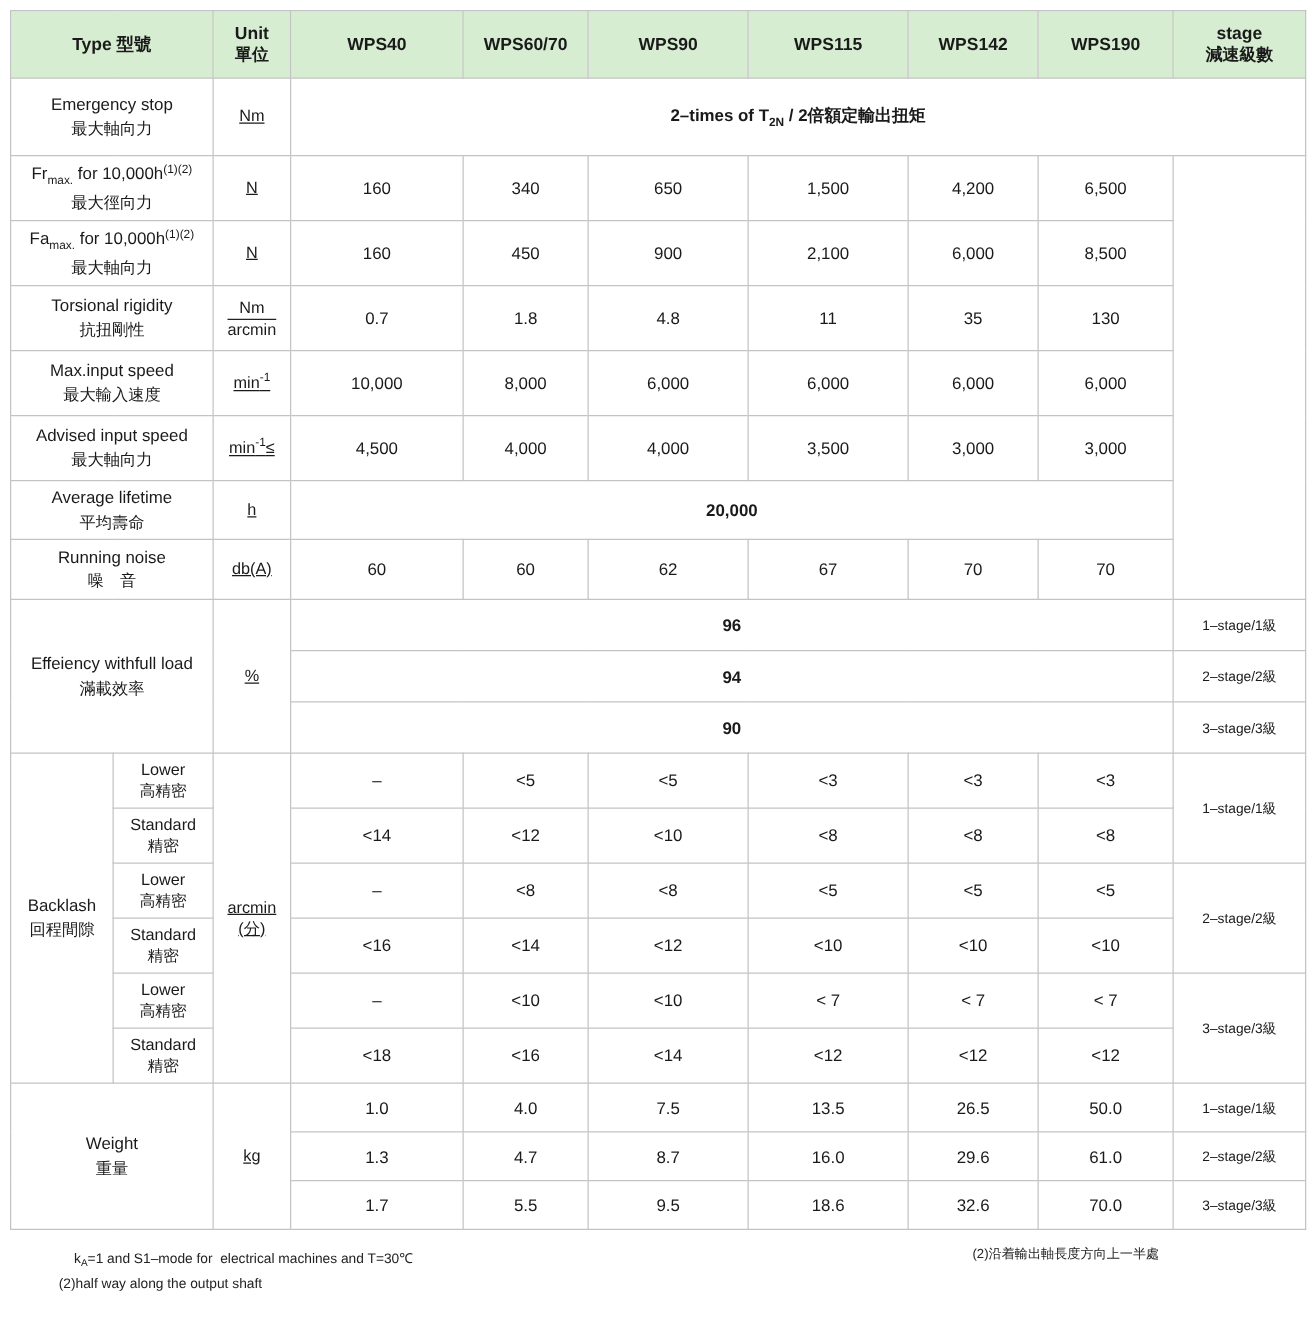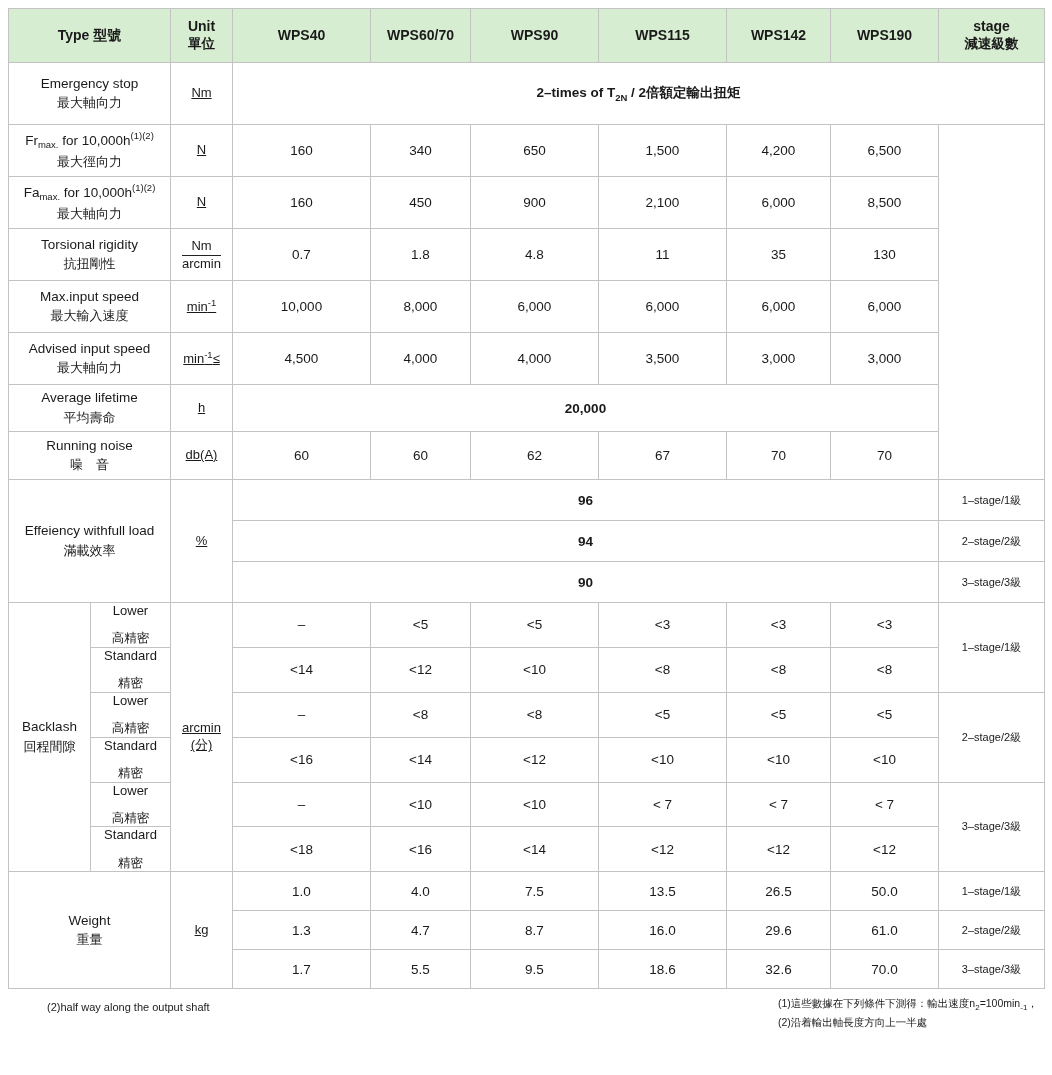--- a/index.html
+++ b/index.html
@@ -15,21 +15,21 @@
     border:1px solid #c3c3c3; text-align:center; vertical-align:middle;
     padding:0 2px; overflow:hidden;
   }
   th {
     background:#d7edd1; font-weight:bold; font-size:14px; line-height:1.25;
   }
   th .zh-line { font-size:13.5px; margin-top:1px; }
   td.lbl { font-size:13.5px; line-height:1.3; }
   td.lbl .zh { font-size:13px; margin-top:3px; }
   td.sub-lbl { font-size:13px; line-height:1.25; }
-  td.sub-lbl .zh { font-size:12.5px; margin-top:12px; }
+  td.sub-lbl .zh { font-size:12.5px; margin-top:2px; }
   td.unit { font-size:13px; line-height:1.3;text-decoration:underline; }
   td.v { font-size:13.5px; }
   td.span-v { font-size:13.5px;font-weight:bold; }
   td.stage { font-size:11px; }
   sub.sm { font-size:9.5px; }
   sup.sm { font-size:9.5px; }
   .frac { display:inline-flex; flex-direction:column; align-items:stretch; font-size:13px; line-height:1.15; }
   .frac .num { border-bottom:1px solid #222; padding:0 3px 1px; }
   .frac .den { padding-top:1px; }
   .fn { position:absolute; color:#222; }
@@ -317,20 +317,20 @@
       <td class="v">18.6</td>
       <td class="v">32.6</td>
       <td class="v">70.0</td>
       <td class="stage">3–stage/3級</td>
     </tr>
 
     </tbody>
   </table>
 
   <div class="fn fn-left">
+    <div class="fn-line"><span>    k</span><sub>A</sub><span>=1 and S1–mode for  electrical machines and T=30℃</span></div>
     <div class="fn-line"><span>(2)half way along the output shaft</span></div>
   </div>
 
   <div class="fn fn-right">
-    <div class="fn-line"><span>(1)這些數據在下列條件下測得：輸出速度n</span><sub>2</sub><span>=100min</span><sub>-1</sub><span>，</span></div>
     <div class="fn-line"><span>(2)沿着輸出軸長度方向上一半處</span></div>
   </div>
 </div>
 
 </body></html>

